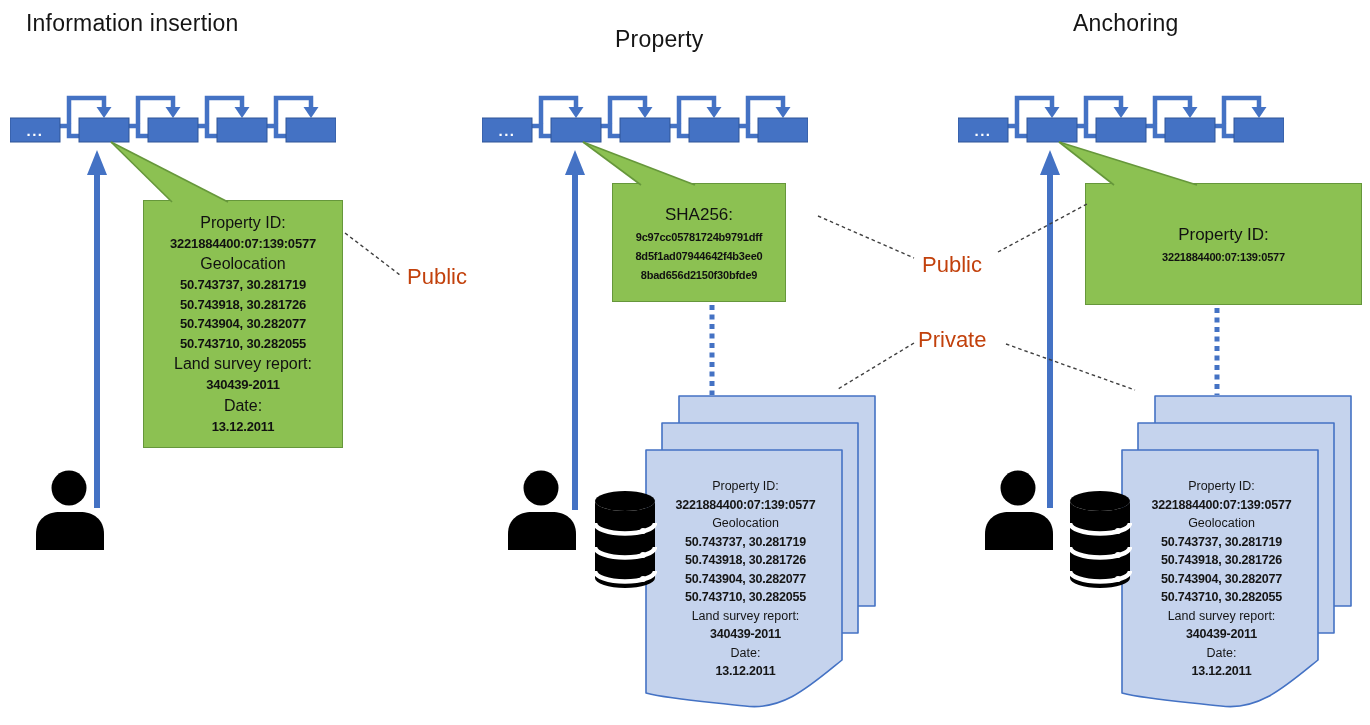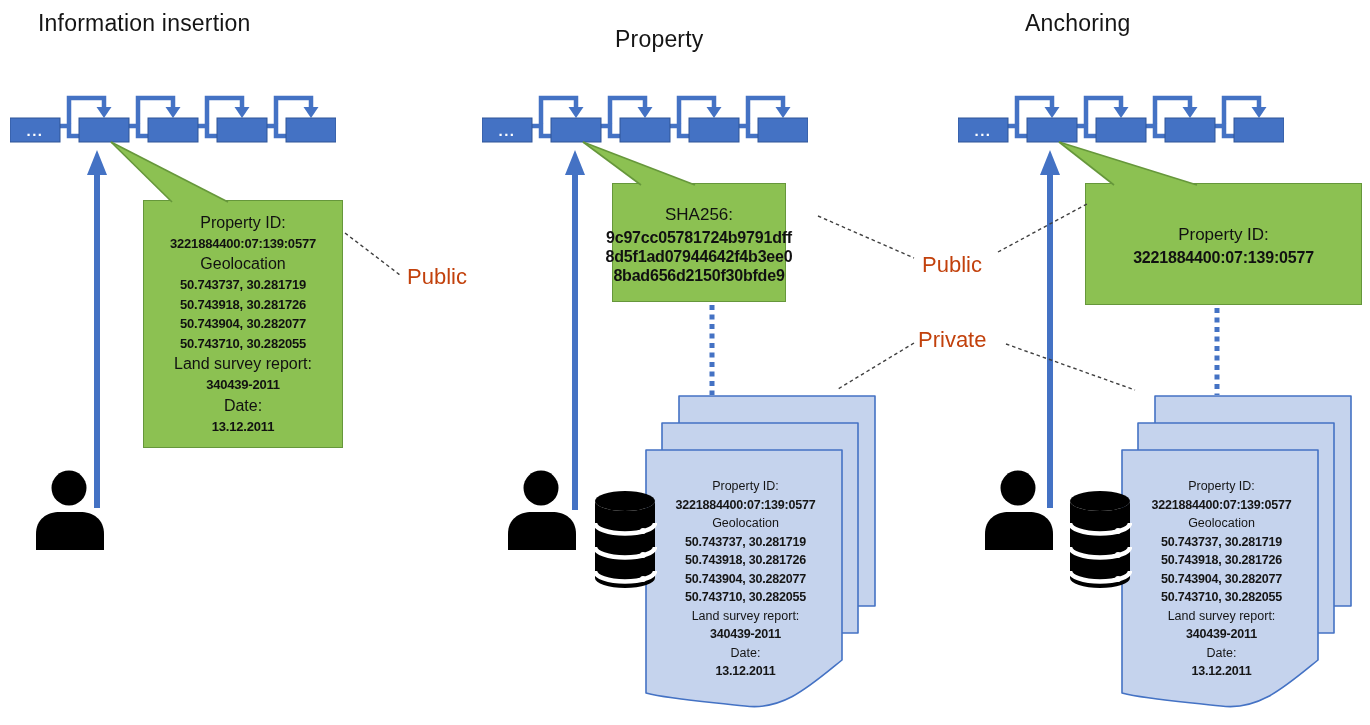--- a/index.html
+++ b/index.html
@@ -14,36 +14,36 @@
   svg.db{position:absolute;width:64px;height:100px;z-index:4;}
   svg.stack{position:absolute;width:232px;height:316px;z-index:2;}
   .gbox{
     position:absolute;background:#8CC152;border:1.6px solid #66973B;
     display:flex;flex-direction:column;justify-content:center;align-items:center;
     text-align:center;z-index:3;box-sizing:border-box;
   }
   .gl{font-size:16px;line-height:22px;}
   .gv{font-size:13px;font-weight:bold;line-height:19.5px;letter-spacing:-.2px;}
   .gl2{font-size:17px;line-height:27px;}
-  .gv2{font-size:16px;font-weight:bold;line-height:19px;letter-spacing:-.2px;}
+  .gv2{font-size:11px;font-weight:bold;line-height:19px;letter-spacing:-.2px;}
   .glink{font-size:21px;line-height:30px;}
   .doc-text{
     position:absolute;width:185px;text-align:center;z-index:5;color:#151515;
   }
   .dl{font-size:12.5px;line-height:18.5px;}
   .dv{font-size:12.5px;font-weight:bold;line-height:18.5px;letter-spacing:-.2px;}
   svg.overlay{position:absolute;left:0;top:0;width:1370px;height:725px;z-index:6;pointer-events:none;}
 </style>
 </head>
 <body>
 
 <div class="canvas">
 
   <div>
-    <div class="title" style="left:38px;top:10px">Information insertion</div>
+    <div class="title" style="left:26px;top:10px">Information insertion</div>
 
     <svg class="chain" style="left:10px;top:90px" viewBox="0 0 326 75">
       <g stroke="#4472C4" stroke-width="4.5" fill="none">
         <polyline points="50,36 59,36 59,46 69,46"></polyline>
           <polyline points="59,34 59,8 94,8 94,19"></polyline>
         <polyline points="119,36 128,36 128,46 138,46"></polyline>
           <polyline points="128,34 128,8 163,8 163,19"></polyline>
         <polyline points="188,36 197,36 197,46 207,46"></polyline>
           <polyline points="197,34 197,8 232,8 232,19"></polyline>
         <polyline points="257,36 266,36 266,46 276,46"></polyline>
@@ -160,21 +160,21 @@
       <div class="dv">50.743904, 30.282077</div>
       <div class="dv">50.743710, 30.282055</div>
       <div class="dl">Land survey report:</div>
       <div class="dv">340439-2011</div>
       <div class="dl">Date:</div>
       <div class="dv">13.12.2011</div>
     </div>
   </div>
 
   <div>
-    <div class="title" style="left:1025px;top:10px">Anchoring</div>
+    <div class="title" style="left:1073px;top:10px">Anchoring</div>
 
     <svg class="chain" style="left:958px;top:90px" viewBox="0 0 326 75">
       <g stroke="#4472C4" stroke-width="4.5" fill="none">
         <polyline points="50,36 59,36 59,46 69,46"></polyline>
           <polyline points="59,34 59,8 94,8 94,19"></polyline>
         <polyline points="119,36 128,36 128,46 138,46"></polyline>
           <polyline points="128,34 128,8 163,8 163,19"></polyline>
         <polyline points="188,36 197,36 197,46 207,46"></polyline>
           <polyline points="197,34 197,8 232,8 232,19"></polyline>
         <polyline points="257,36 266,36 266,46 276,46"></polyline>

